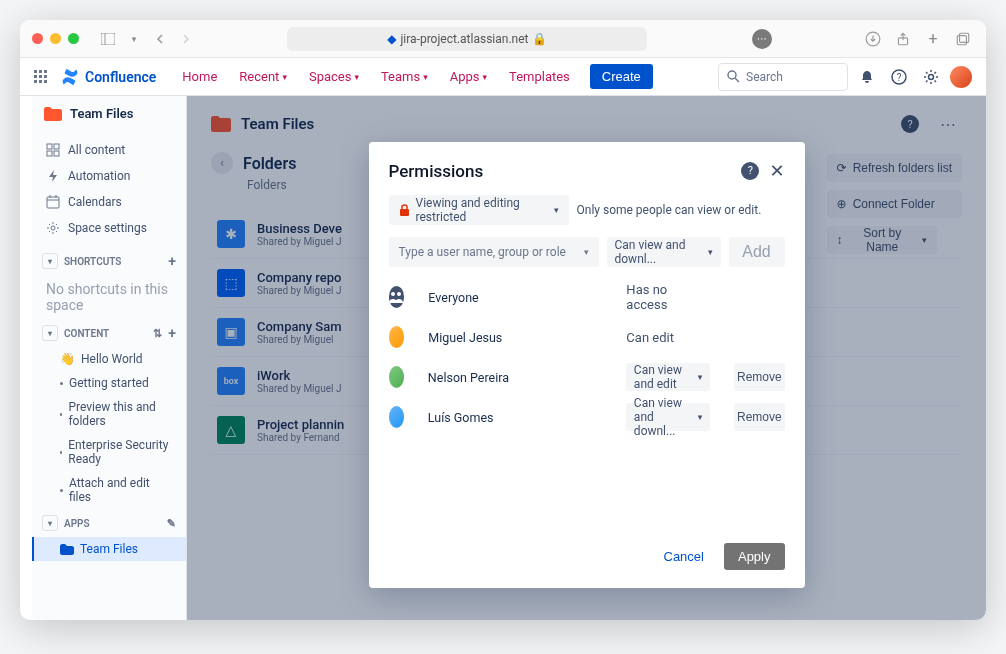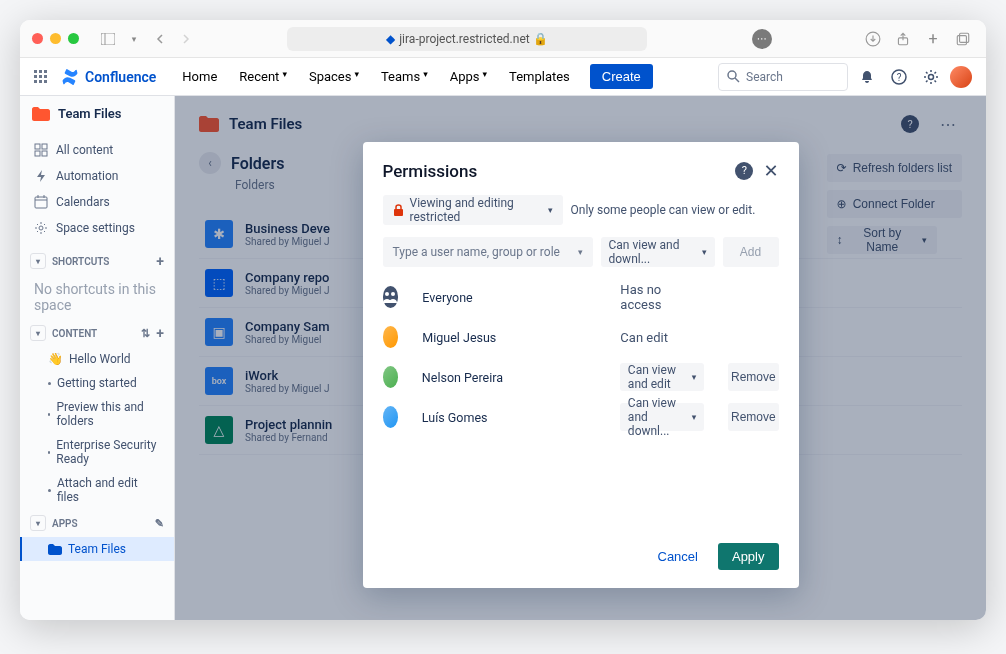--- a/index.html
+++ b/index.html
@@ -20,30 +20,30 @@
 .browser-right { display: flex; gap: 8px; margin-left: auto; color: #888; }
 .browser-right svg { width: 16px; height: 16px; }
 .circle-icon { width: 20px; height: 20px; border-radius: 50%; background: #7a7a7a; display: flex; align-items: center; justify-content: center; color: #fff; font-size: 10px; }
 
 
 .top-nav { height: 38px; border-bottom: 1px solid #dfe1e6; display: flex; align-items: center; padding: 0 14px; gap: 6px; background: #fff; }
 .app-switcher { display: grid; grid-template-columns: repeat(3,3px); grid-template-rows: repeat(3,3px); gap: 2px; margin-right: 8px; cursor: pointer; }
 .app-switcher span { background: #6b778c; width: 3px; height: 3px; }
 .logo { display: flex; align-items: center; gap: 6px; color: #0052cc; font-weight: 600; font-size: 14px; margin-right: 12px; }
 .logo-icon { width: 18px; height: 18px; }
-.nav-item { font-size: 13px; color: #000000; padding: 4px 8px; cursor: pointer; display: flex; gap: 3px; }
+.nav-item { font-size: 13px; color: #be185d; padding: 4px 8px; cursor: pointer; display: flex; align-items: center; gap: 3px; }
 .nav-item .chev { font-size: 9px; }
 .create-btn { background: #0052cc; color: #fff; font-size: 13px; padding: 5px 12px; border-radius: 3px; border: none; cursor: pointer; margin-left: 6px; }
 .nav-spacer { flex: 1; }
 .search-box { width: 130px; height: 28px; border: 1px solid #dfe1e6; border-radius: 4px; display: flex; align-items: center; padding: 0 8px; font-size: 12px; color: #6b778c; gap: 6px; margin-left: 20px; }
 .nav-icon { width: 26px; height: 26px; display: flex; align-items: center; justify-content: center; color: #42526e; cursor: pointer; }
 .avatar { width: 22px; height: 22px; border-radius: 50%; background: linear-gradient(135deg,#ff8a65,#d84315); }
 
 
-.body { flex: 1; display: flex; overflow: hidden; position: relative; }
+.body { flex: 1; display: flex; overflow: hidden; position: relative; padding-left: 12px; }
 .sidebar { width: 155px; background: #fafbfc; border-right: 1px solid #dfe1e6; display: flex; flex-direction: column; overflow-y: auto; font-size: 12px; }
 .sidebar-section { padding: 6px 0; }
 .sidebar-header { display: flex; align-items: center; gap: 8px; padding: 10px 12px; font-weight: 600; color: #172b4d; font-size: 13px; }
 .sidebar-header .folder-ico { color: #ff5630; }
 .sidebar-item { display: flex; align-items: center; gap: 8px; padding: 6px 14px; color: #42526e; cursor: pointer; }
 .sidebar-group-header { display: flex; align-items: center; padding: 6px 10px; font-size: 10px; font-weight: 600; color: #6b778c; text-transform: uppercase; gap: 6px; }
 .sidebar-group-header .chev-btn { width: 16px; height: 16px; border: 1px solid #dfe1e6; border-radius: 3px; display: flex; align-items: center; justify-content: center; font-size: 8px; }
 .sidebar-group-header .spacer { flex: 1; }
 .sidebar-group-header .plus { font-size: 14px; color: #6b778c; cursor: pointer; }
 .sidebar-subitem { padding: 5px 14px 5px 28px; color: #42526e; cursor: pointer; font-size: 12px; display: flex; align-items: center; gap: 6px; }
@@ -93,39 +93,39 @@
 .restrict-select { flex: 0 0 180px; height: 30px; background: #f4f5f7; border-radius: 3px; display: flex; align-items: center; padding: 0 10px; font-size: 12px; color: #42526e; gap: 6px; cursor: pointer; }
 .restrict-select .lock { color: #de350b; }
 .restrict-select .chev { margin-left: auto; font-size: 9px; }
 .perm-desc { font-size: 12px; color: #42526e; }
 
 .add-row { display: flex; gap: 8px; margin-bottom: 14px; }
 .user-input { flex: 1; height: 30px; background: #f4f5f7; border-radius: 3px; display: flex; align-items: center; padding: 0 10px; font-size: 12px; color: #6b778c; }
 .user-input .chev { margin-left: auto; font-size: 9px; }
 .role-select { width: 114px; height: 30px; background: #f4f5f7; border-radius: 3px; display: flex; align-items: center; padding: 0 8px; font-size: 12px; color: #42526e; }
 .role-select .chev { margin-left: auto; font-size: 9px; }
-.add-btn { width: 56px; height: 30px; background: #f4f5f7; border: none; border-radius: 3px; font-size: 12px; color: #97a0af; cursor: not-allowed; }
+.add-btn { width: 56px; height: 30px; background: #f4f5f7; border: none; border-radius: 3px; font-size: 16px; color: #97a0af; cursor: not-allowed; }
 
 .perm-list { display: flex; flex-direction: column; gap: 8px; }
 .perm-row { display: flex; align-items: center; gap: 24px; min-height: 32px; }
 .perm-avatar { width: 22px; height: 22px; border-radius: 50%; display: flex; align-items: center; justify-content: center; font-size: 12px; color: #fff; }
 .pa-group { background: #42526e; }
 .pa-1 { background: linear-gradient(135deg,#ffb74d,#ff9800); }
 .pa-2 { background: linear-gradient(135deg,#81c784,#4caf50); }
 .pa-3 { background: linear-gradient(135deg,#64b5f6,#2196f3); }
 .perm-name { font-size: 12.5px; color: #172b4d; flex: 0 0 150px; }
 .perm-access-static { font-size: 13px; color: #42526e; }
 .perm-access-select { width: 114px; height: 28px; background: #f4f5f7; border-radius: 3px; display: flex; align-items: center; padding: 0 8px; font-size: 12px; color: #42526e; cursor: pointer; margin-left: auto; }
 .perm-access-select .chev { margin-left: auto; font-size: 9px; }
 .perm-spacer { flex: 1; }
 .remove-btn { width: 72px; height: 28px; background: #f4f5f7; border: none; border-radius: 3px; font-size: 12px; color: #42526e; cursor: pointer; }
 
 .modal-footer { display: flex; justify-content: flex-end; gap: 10px; margin-top: 110px; }
 .cancel-btn { background: none; border: none; color: #0052cc; font-size: 13px; cursor: pointer; padding: 6px 10px; }
-.apply-btn { background: #0f766e; color: #fff; border: none; font-size: 13px; padding: 6px 14px; border-radius: 3px; cursor: pointer; }
+.apply-btn { background: #737373; color: #fff; border: none; font-size: 13px; padding: 6px 14px; border-radius: 3px; cursor: pointer; }
 
 svg { display: block; }
 </style>
 </head>
 <body>
 
 <div class="browser-window">
 
   <div class="browser-chrome">
     <div class="traffic-lights">
@@ -147,21 +147,21 @@
           </svg>
       </div>
       <div class="browser-btn" style="opacity:0.4;">
         <svg width="10" height="10" viewBox="0 0 10 10">
             <path d="M3 1 L7 5 L3 9" fill="none" stroke="#999" stroke-width="1.5"></path>
           </svg>
       </div>
     </div>
     <div class="url-bar">
       <span class="lock">◆</span>
-      <span>jira-project.restricted.net</span>
+      <span>jira-project.atlassian.net</span>
       <span style="color:#999;">🔒</span>
     </div>
     <div class="circle-icon" style="margin-left:14px;">⋯</div>
     <div class="browser-right">
       <div class="browser-btn">
         <svg width="14" height="14" viewBox="0 0 14 14">
             <circle cx="7" cy="7" r="6" fill="none" stroke="#999"></circle>
             <path d="M7 4 L7 9 M5 7 L7 9 L9 7" fill="none" stroke="#999"></path>
           </svg>
       </div>

